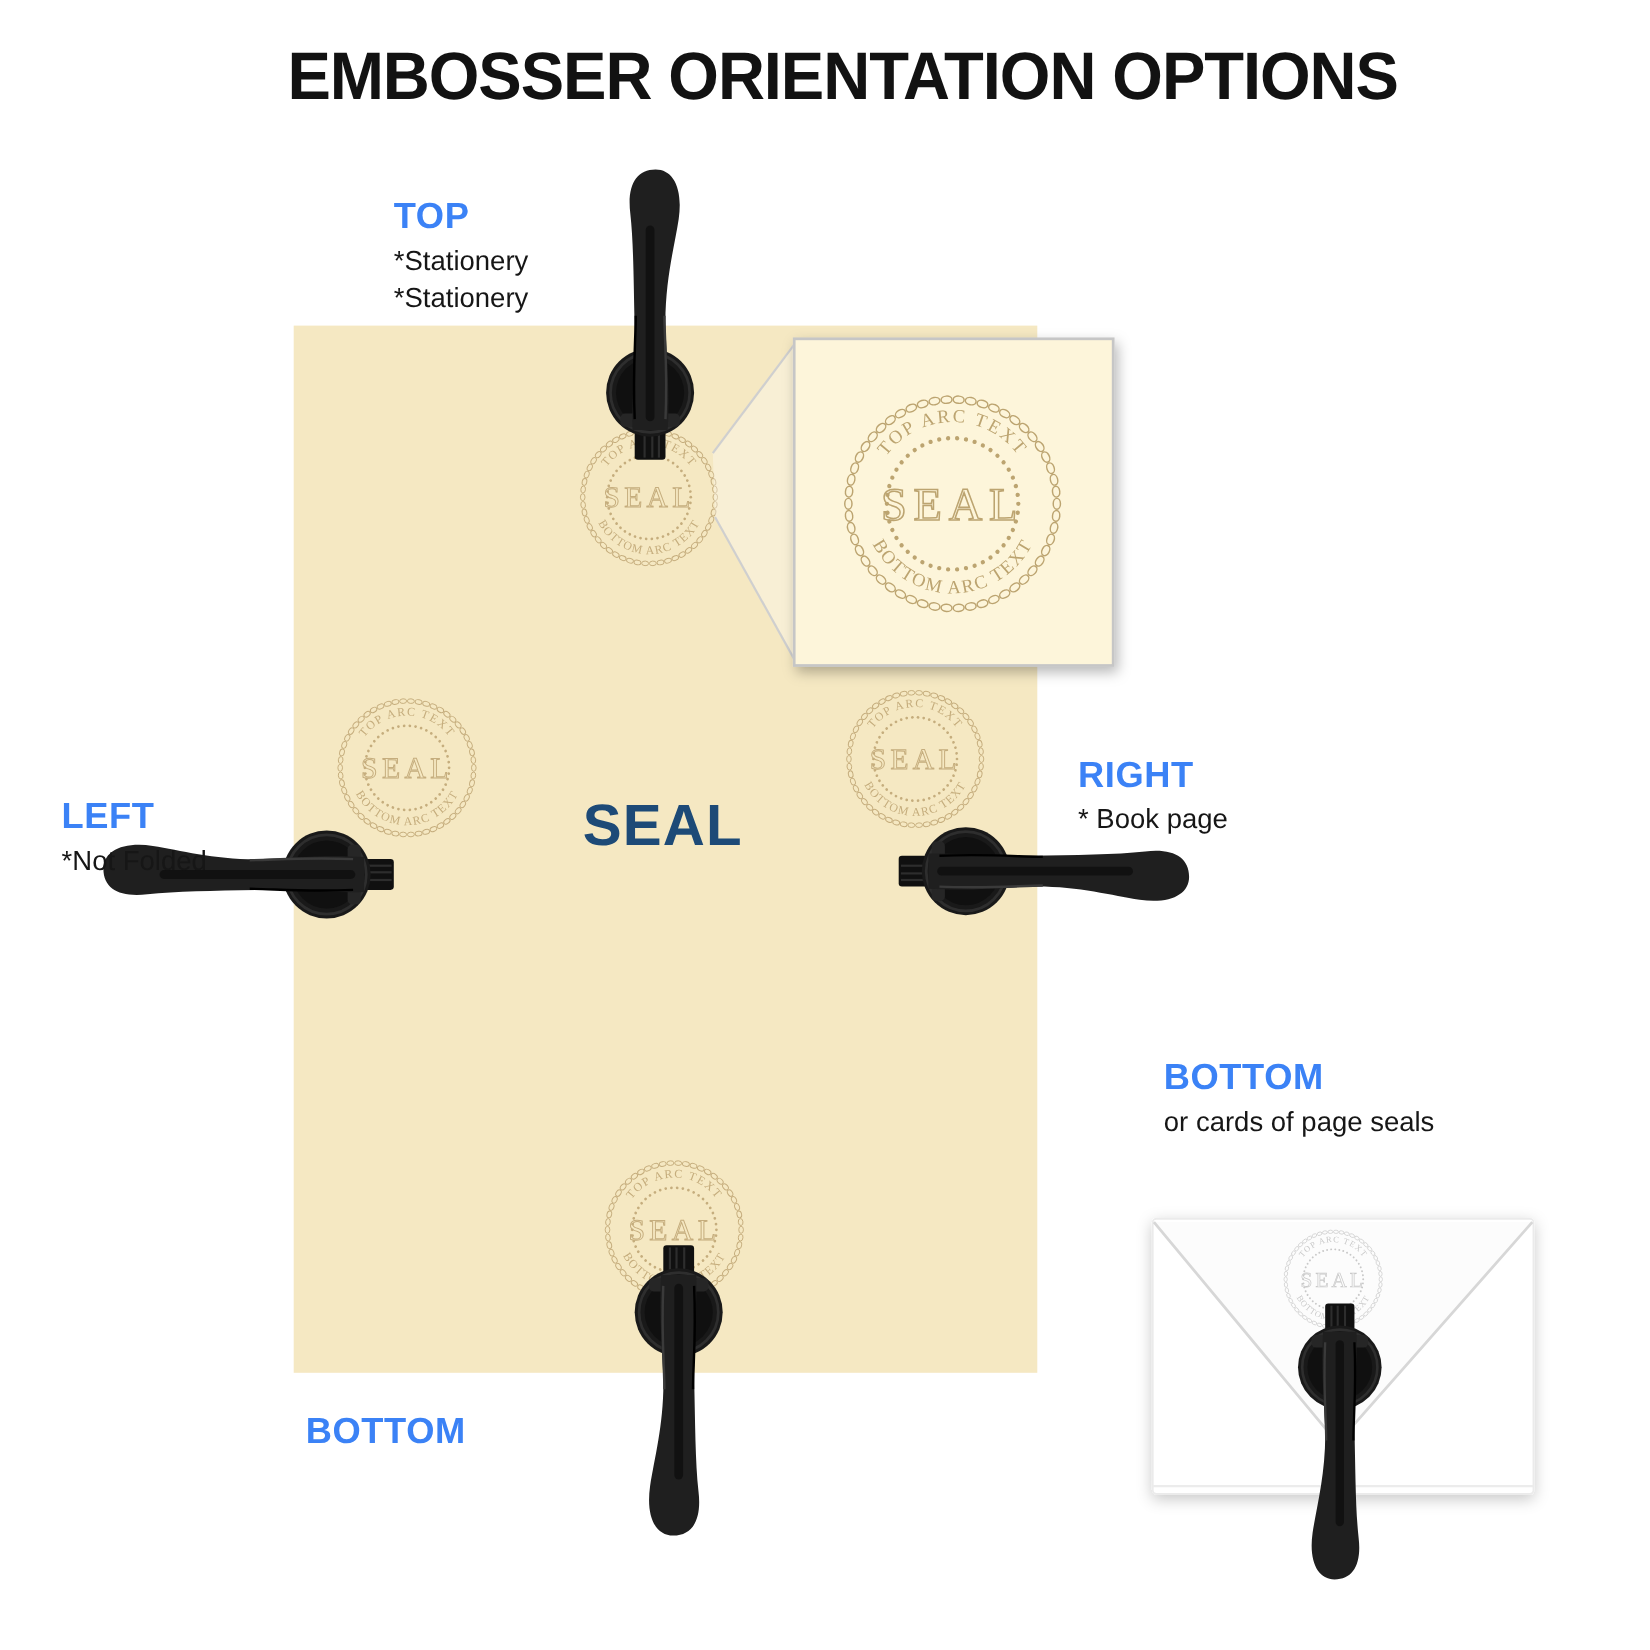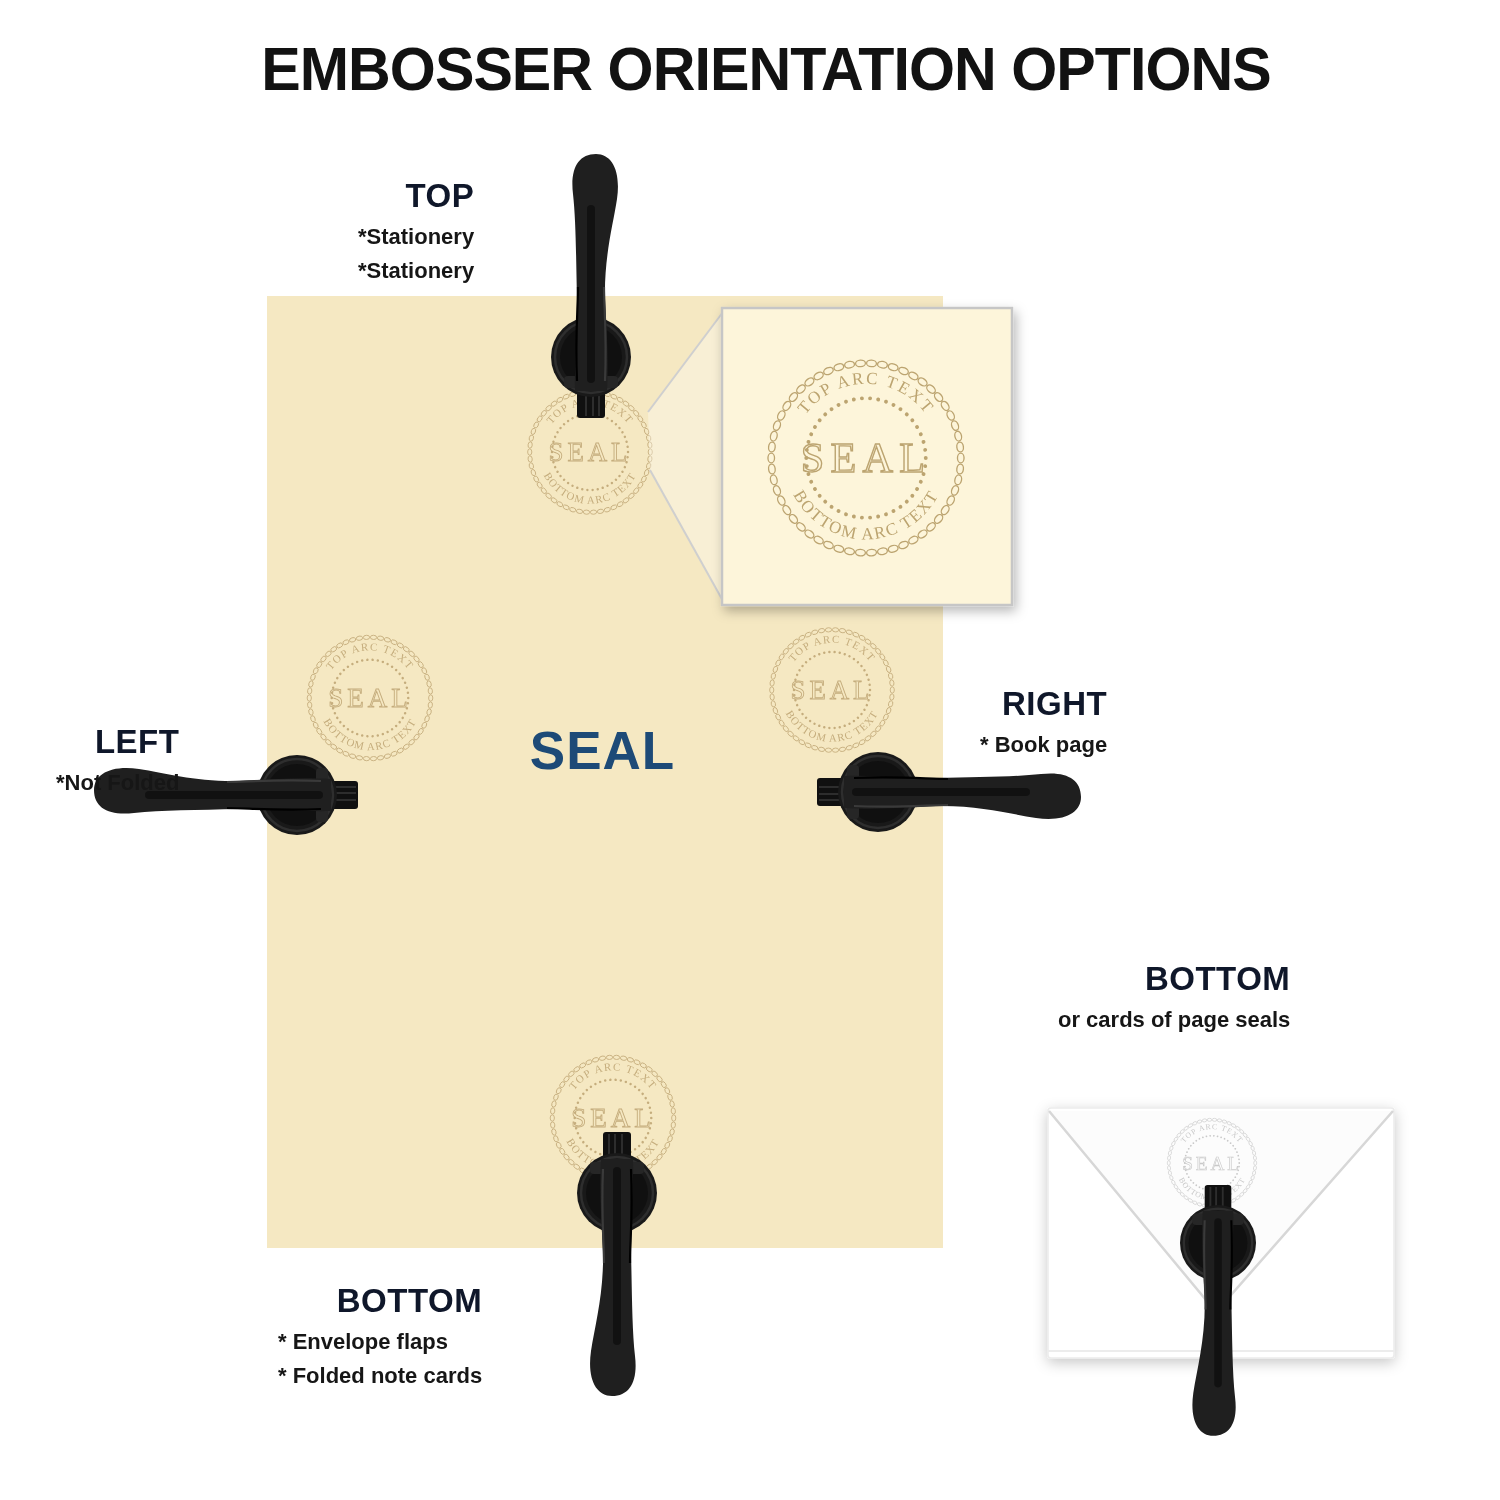--- a/index.html
+++ b/index.html
@@ -7,25 +7,25 @@
   .stage{position:relative;width:1500px;height:1500px;font-family:"Liberation Sans",sans-serif;background:#ffffff;padding-left:32px;}
   .title{
     position:absolute;left:0;right:0;top:34px;margin:0;
     text-align:center;font-size:61px;font-weight:bold;color:#121212;
     letter-spacing:-1px;transform:scaleX(.97);transform-origin:center;
     white-space:nowrap;
   }
   svg.scene{position:absolute;left:0;top:0;}
   .callout{position:absolute;}
   .callout .head{
-    display:block;font-size:33px;font-weight:bold;color:#0f172a;
-    line-height:1.08;letter-spacing:.5px;margin:0 0 7px 0;text-align:right;
+    display:block;font-size:33px;font-weight:bold;color:#3b82f6;
+    line-height:1.08;letter-spacing:.5px;margin:0 0 7px 0;
   }
   .callout .line{
-    font-size:22px;font-weight:bold;color:#161616;line-height:32px;margin:0 0 2px 0;
+    font-size:25px;font-weight:normal;color:#161616;line-height:32px;margin:0 0 2px 0;
     white-space:nowrap;
   }
   .center-heading{
     position:absolute;left:400px;top:720px;width:405px;text-align:center;
     color:#1d4a77;font-weight:bold;font-size:53px;line-height:62px;letter-spacing:1px;
   }
 </style>
 </head>
 <body>
 
@@ -749,24 +749,20 @@
 
   <div class="callout" style="left:980px;top:686px">
     <span class="head">RIGHT</span>
     <div>
         <div class="line">* Book page</div>
       </div>
   </div>
 
   <div class="callout" style="left:278px;top:1283px">
     <span class="head">BOTTOM</span>
-    <div>
-        <div class="line">* Envelope flaps</div>
-        <div class="line">* Folded note cards</div>
-      </div>
   </div>
 
   <div class="callout" style="left:1058px;top:961px">
     <span class="head">BOTTOM</span>
     <div>
         <div class="line">or cards of page seals</div>
       </div>
   </div>
 
   <div class="center-heading">

